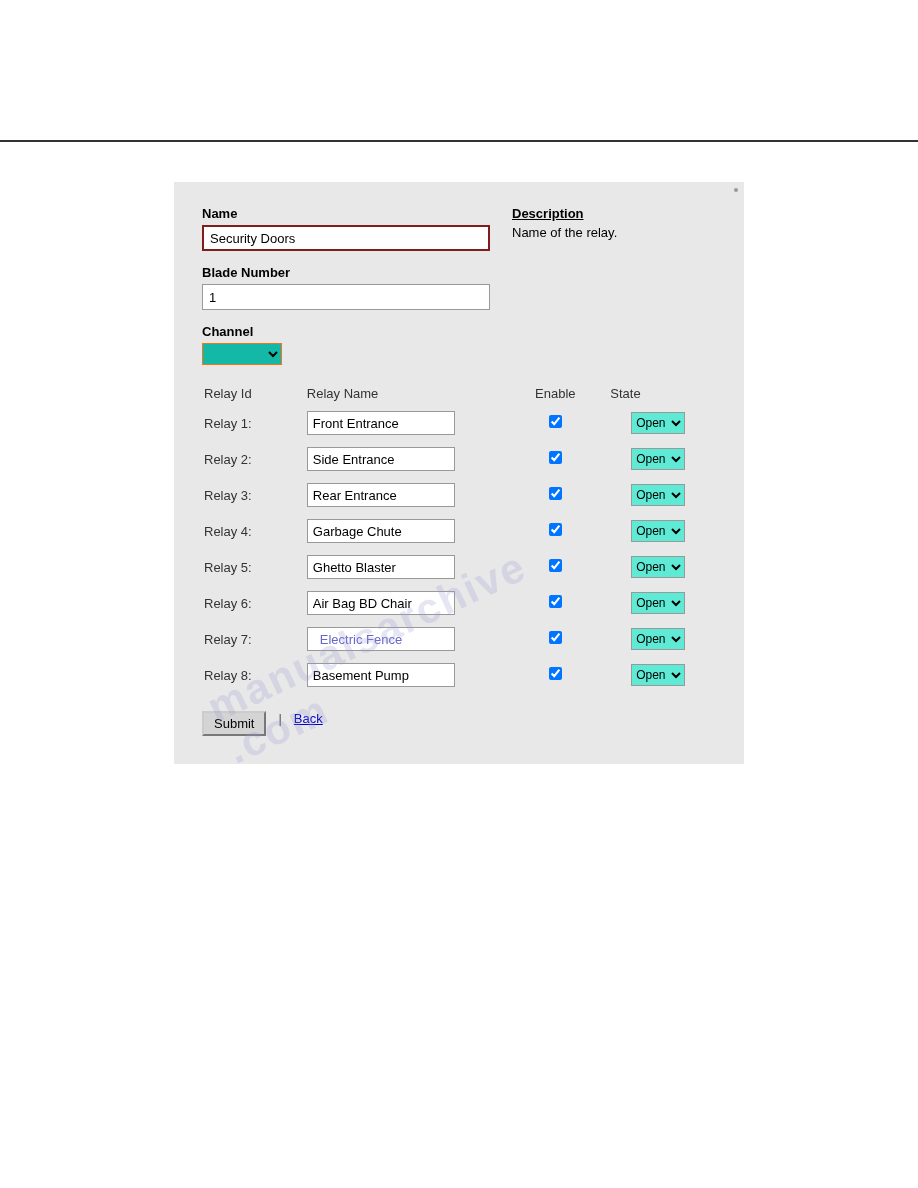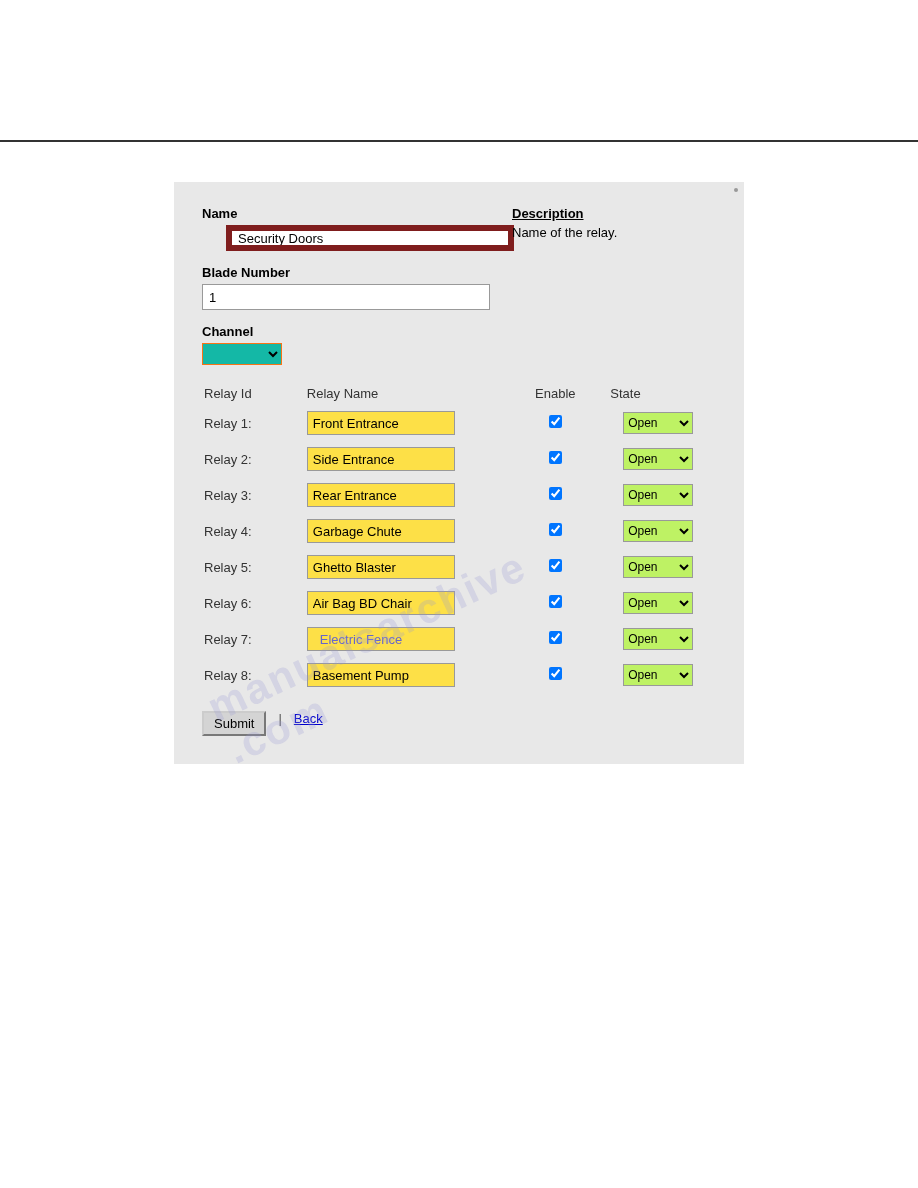--- a/index.html
+++ b/index.html
@@ -44,25 +44,24 @@
     .form-label {
       font-weight: bold;
       font-size: 13px;
       margin-bottom: 4px;
       display: block;
     }
 
     .form-input {
       width: 288px;
       height: 26px;
-      border: 6px solid #7f1d1d;
+      border: 2px solid #7f1d1d;
       background: #ffffff;
       padding: 2px 6px;
       font-size: 13px;
-      margin-left: 24px;
     }
 
     .form-input-small {
       width: 288px;
       height: 26px;
       border: 1px solid #999;
       background: #ffffff;
       padding: 2px 6px;
       font-size: 13px;
     }
@@ -139,36 +138,36 @@
 
     .relay-table tbody tr td.col-state {
       width: 90px;
       text-align: center;
     }
 
     .relay-name-input {
       width: 148px;
       height: 24px;
       border: 1px solid #999;
-      background: #fde047;
+      background: #ffffff;
       padding: 2px 5px;
       font-size: 13px;
     }
 
     .relay-name-input.electric {
       color: #6666cc;
     }
 
     .state-select {
       height: 22px;
       border: 1px solid #999;
-      background: #bef264;
+      background: #5eead4;
       font-size: 12px;
       padding: 0 0;
-      width: 70px;
+      width: 54px;
     }
 
     .submit-row {
       margin-top: 18px;
       display: flex;
       align-items: flex-start;
       gap: 8px;
     }
 
     .submit-btn {

